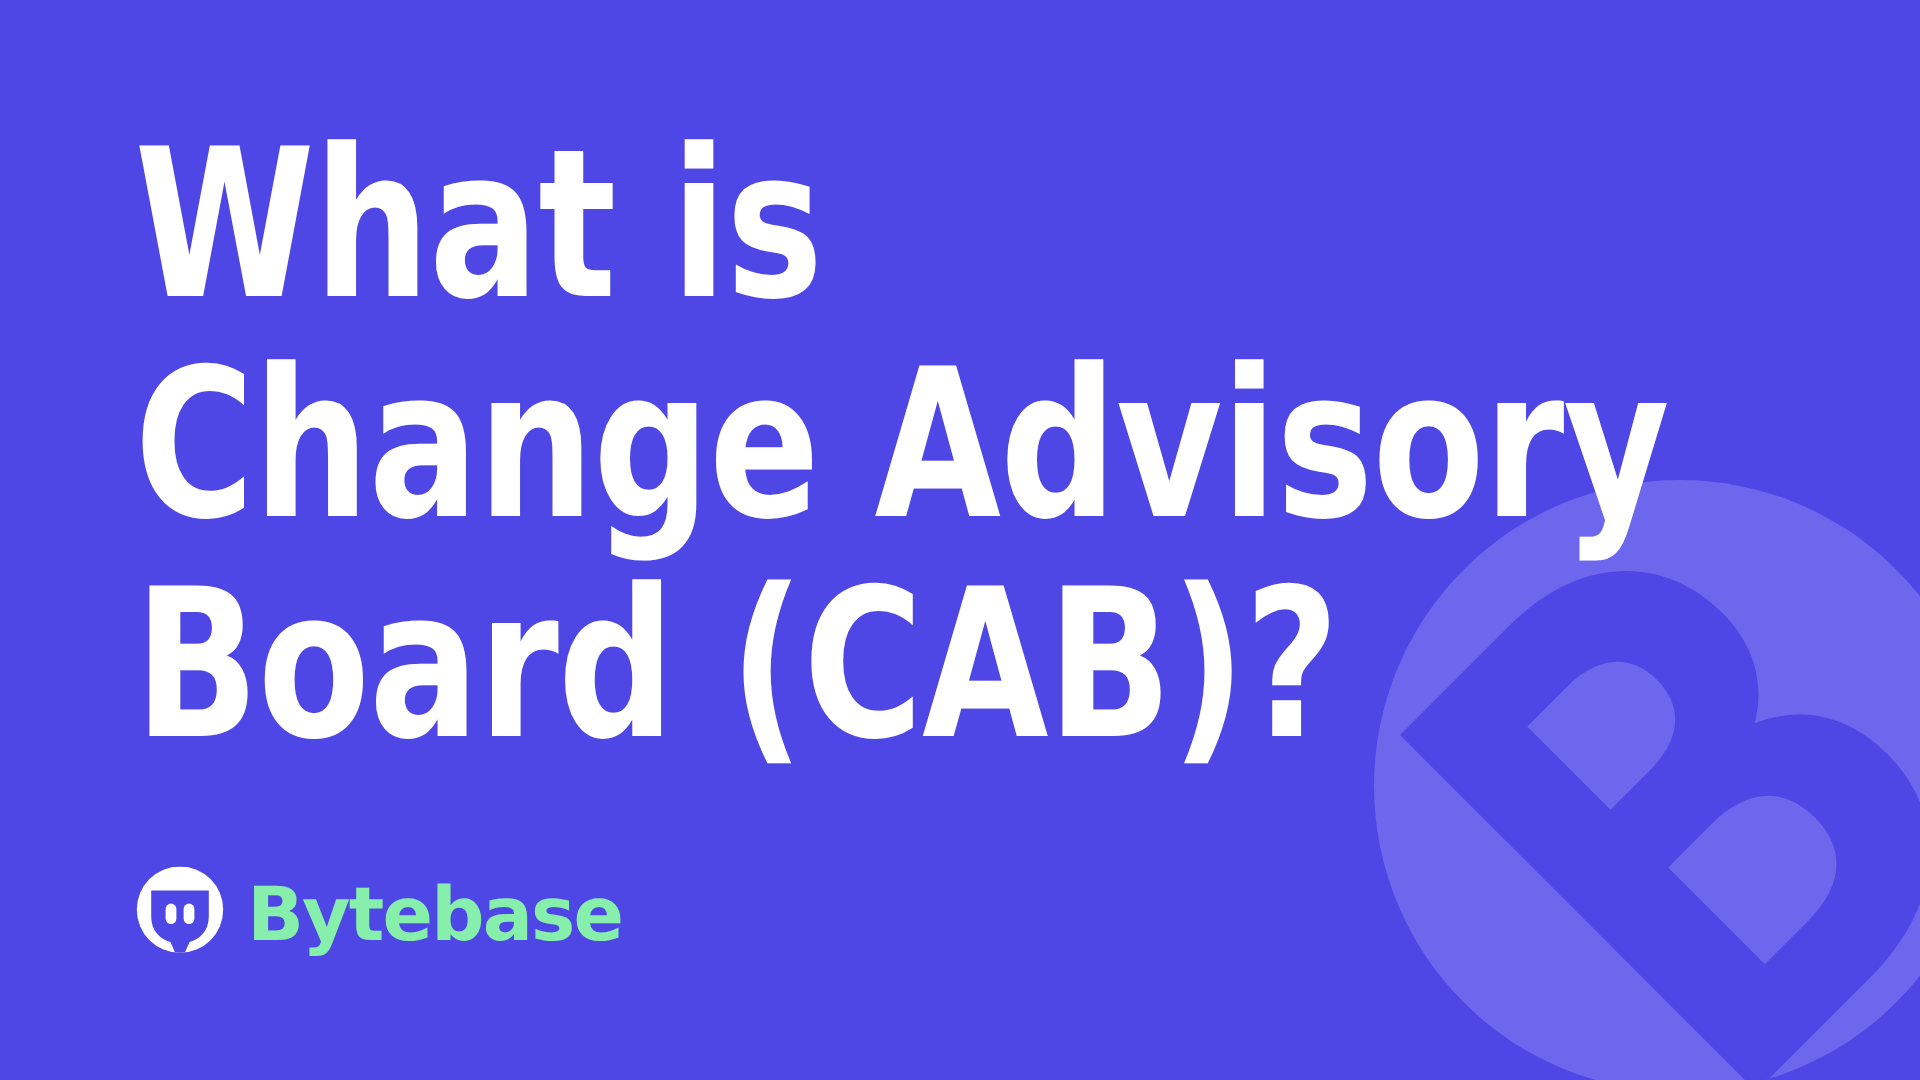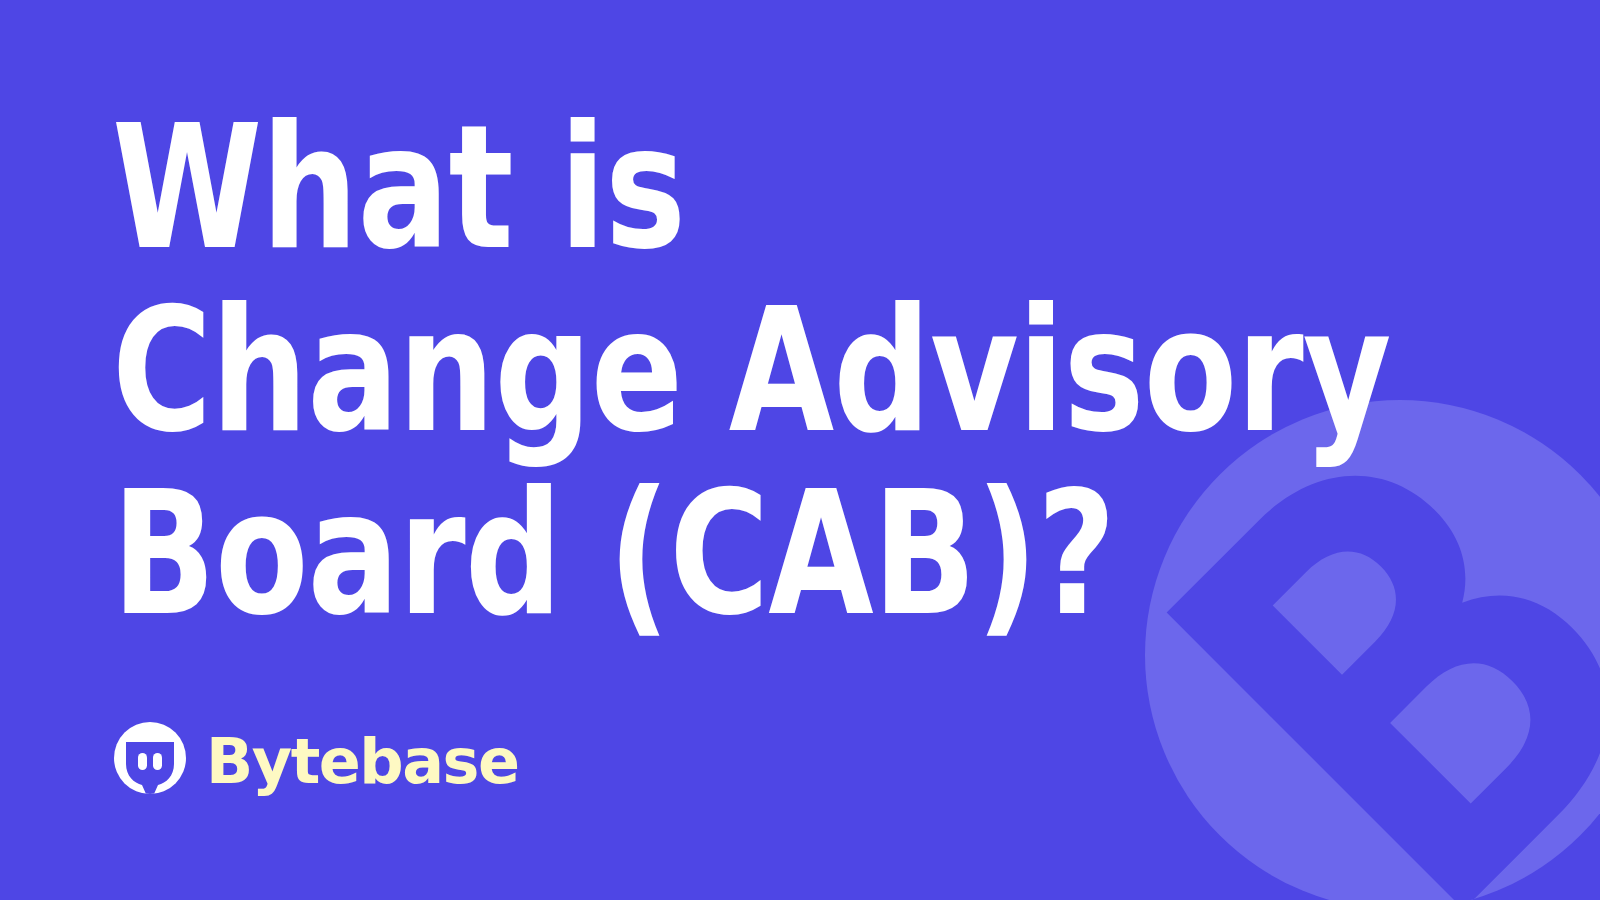--- a/index.html
+++ b/index.html
@@ -72,21 +72,21 @@
     width: 76px;
     height: 80px;
     flex: 0 0 auto;
   }
   .brand-mark svg {
     display: block;
     width: 76px;
     height: 80px;
   }
   .brand-word {
-    color: #fef9c3;
+    color: #86efac;
     font-family: "DejaVu Sans", "Liberation Sans", sans-serif;
     font-weight: 700;
     font-size: 62px;
     line-height: 62px;
     letter-spacing: -1.5px;
     white-space: nowrap;
   }
 </style>
 </head>
 <body>

